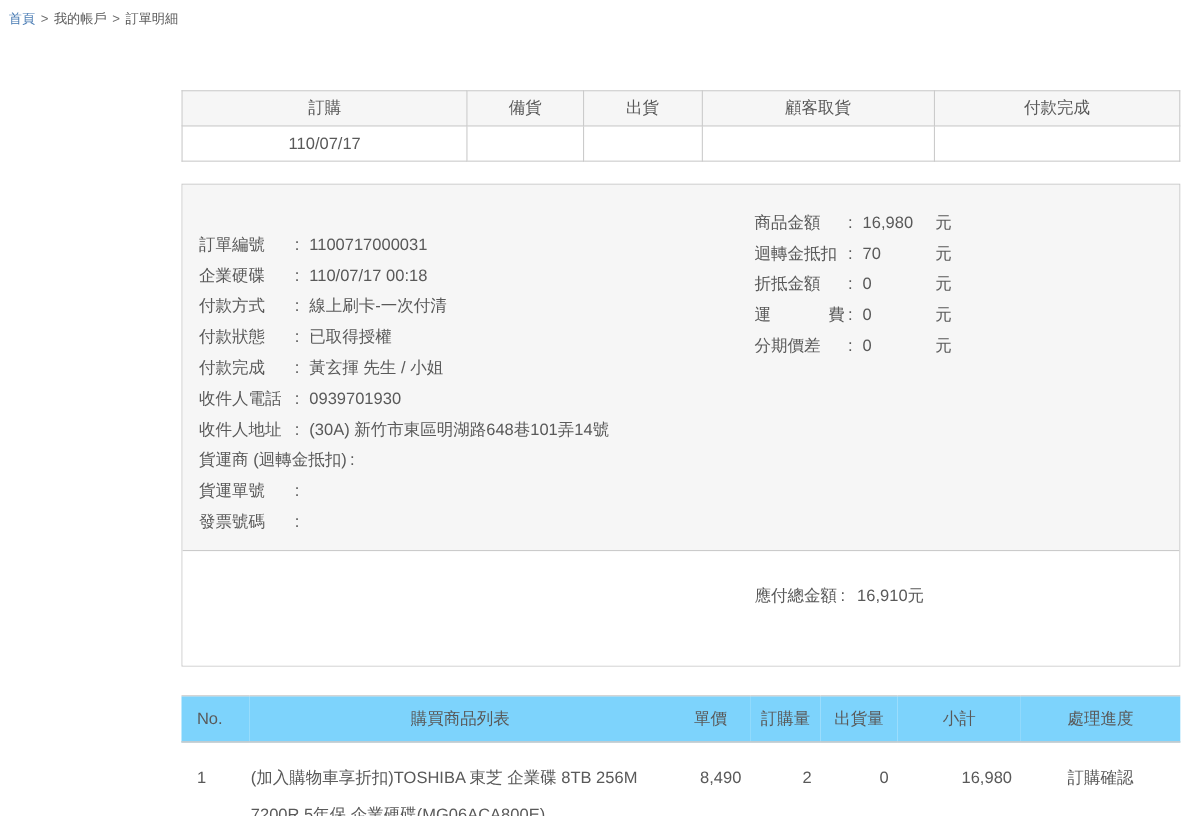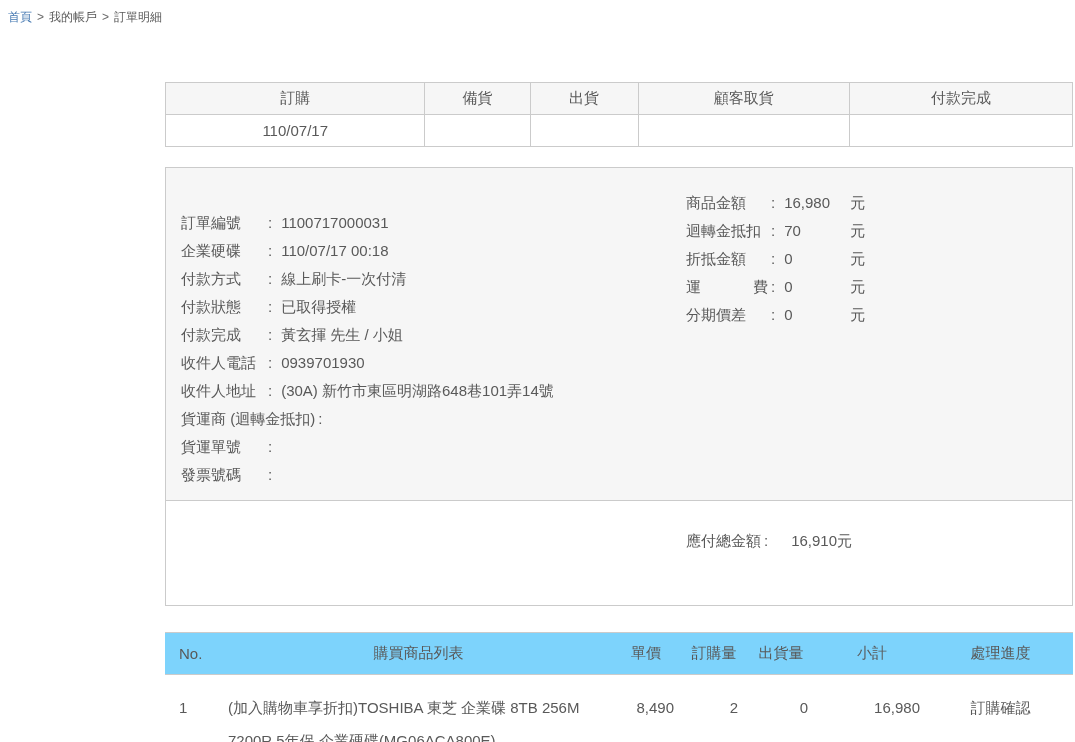--- a/index.html
+++ b/index.html
@@ -33,21 +33,21 @@
   .info-box { border: 1px solid #cbcbcb; margin-top: 20px; }
   .info-top { background: #f6f6f6; position: relative; padding: 21px 0 31px 15px; font-size: 15px; }
   .info-row { line-height: 28px; height: 28px; white-space: nowrap; }
   .lbl { display: inline-block; min-width: 84px; margin-top: 20px; }
   .colon { padding: 0 9px 0 3px; }
   .info-right { position: absolute; left: 520px; top: 21px; }
   .lbl2 { display: inline-block; width: 82px; }
   .lbl2.spread { text-align: justify; text-align-last: justify; }
   .val2 { display: inline-block; width: 66px; }
   .info-bottom { border-top: 1px solid #cbcbcb; background: #ffffff; height: 105px; padding: 31px 0 0 520px; font-size: 15px; }
-  .total-amount { margin-left: 14px; }
+  .total-amount { margin-left: 2px; }
 
   
   .product-table { width: 100%; border-collapse: collapse; margin-top: 26px; font-size: 15px; }
   .product-table th {
     background: #7dd3fc; border-top: 1px solid #cbcbcb; border-bottom: 1px solid #cbcbcb;
     height: 42px; font-weight: normal; color: #595959; text-align: center; padding: 0;
   }
   .product-table th.h-left { text-align: left; padding-left: 14px; }
   .product-table td { vertical-align: top; padding-top: 16px; line-height: 33px; color: #595959; }
   .product-table td.c-no { padding-left: 14px; }

